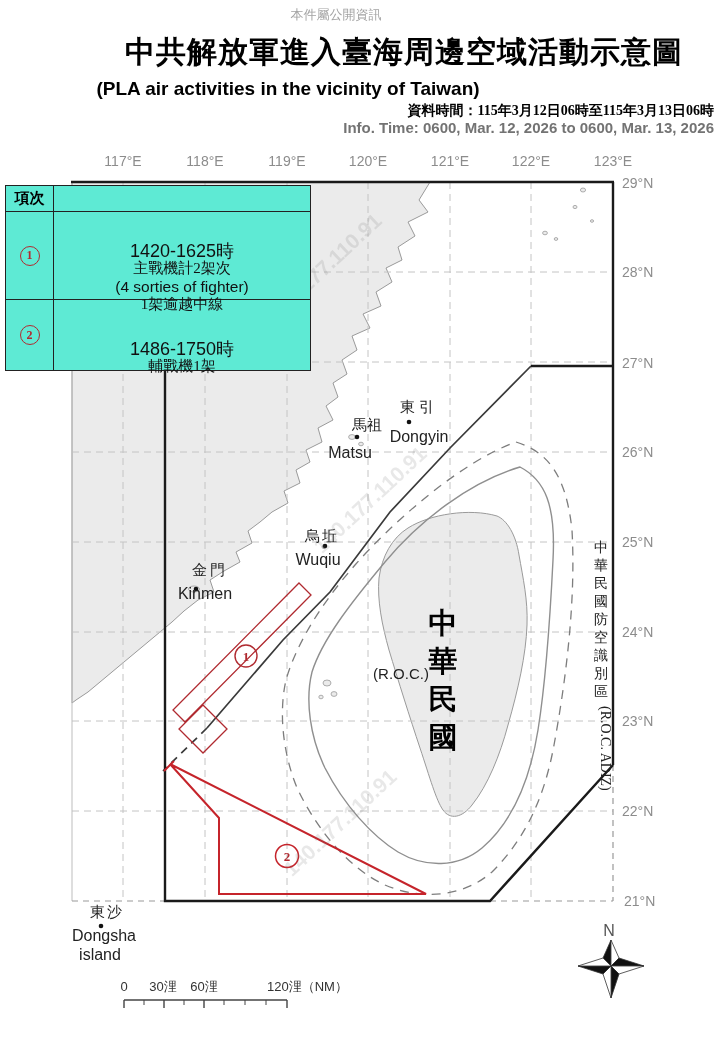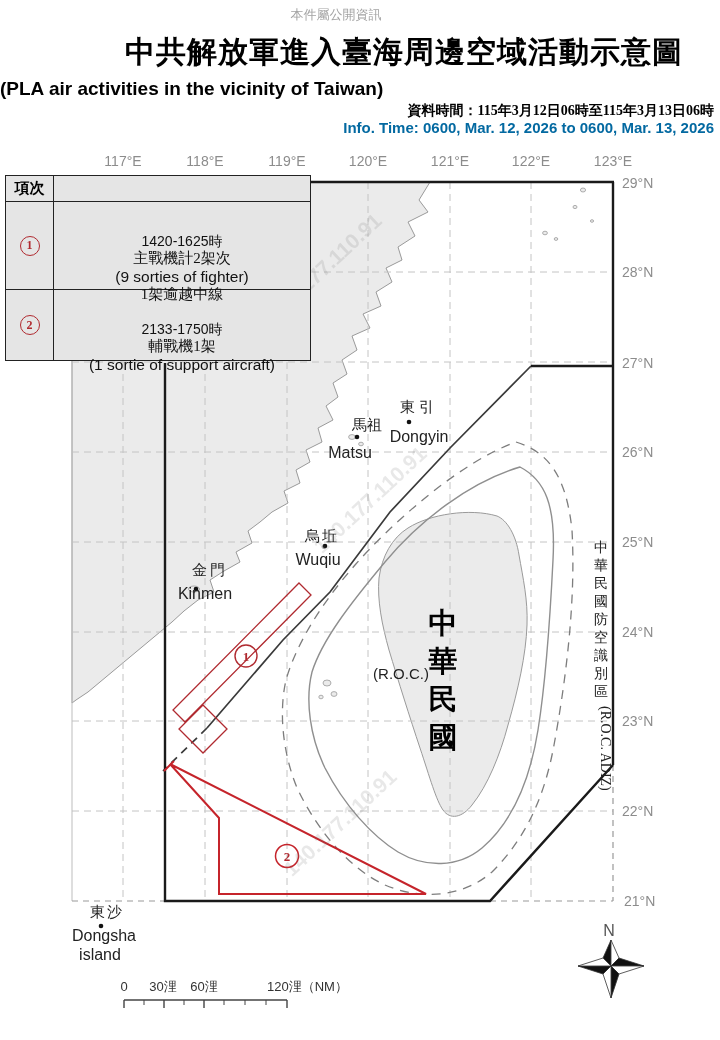--- a/index.html
+++ b/index.html
@@ -4,36 +4,36 @@
 <style>
   html,body{margin:0;padding:0;background:#fff;}
   .page{position:relative;width:720px;height:1040px;background:#fff;overflow:hidden;
         font-family:"Liberation Sans",sans-serif;}
   .abs{position:absolute;}
   
   .cls-line{width:672px;text-align:center;color:#a3a3a3;
             font-family:"Liberation Serif",serif;}
   .title-zh{width:720px;text-align:center;font-family:"Liberation Serif",serif;
             font-weight:bold;font-size:30px;letter-spacing:1px;color:#000;}
-  .title-en{width:576px;font-weight:bold;font-size:19px;color:#000;}
+  .title-en{width:576px;text-align:center;font-weight:bold;font-size:19px;color:#000;}
   .info-zh{right:6px;text-align:left;font-family:"Liberation Serif",serif;
            font-weight:bold;font-size:14px;color:#000;}
-  .info-en{right:6px;text-align:center;font-weight:bold;font-size:15px;color:#0369a1;}
+  .info-en{right:6px;text-align:center;font-weight:bold;font-size:15px;color:#737373;}
   
-  .datatable{left:5px;top:175px;width:304px;border:1.4px solid #222;background:#e5e5e5;}
+  .datatable{left:5px;top:185px;width:304px;border:1.4px solid #222;background:#5eead4;}
   .datatable .hdr{display:flex;border-bottom:1.2px solid #222;}
   .datatable .row{display:flex;border-bottom:1.2px solid #222;}
   .datatable .row:last-child{border-bottom:none;}
   .c-num{width:47px;border-right:1.2px solid #222;display:flex;
          align-items:center;justify-content:center;flex:none;}
   .c-body{flex:1;display:flex;flex-direction:column;align-items:center;
           justify-content:center;padding:4px 0;}
   .hdr .c-num,.hdr .c-body{font-family:"Liberation Serif",serif;font-weight:bold;
           font-size:15px;padding:3px 0;}
-  .t-num{font-size:14px;line-height:18px;color:#111;margin-top:44px;}
+  .t-num{font-size:18px;line-height:18px;color:#111;margin-top:44px;}
   .t-zh{font-family:"Liberation Serif",serif;font-size:15px;line-height:17px;color:#111;}
   .t-en{font-size:15.5px;line-height:19px;color:#111;}
   .circ{display:inline-flex;align-items:center;justify-content:center;
         width:18px;height:18px;border:1.4px solid #b02a30;border-radius:50%;
         color:#b02a30;font-size:12px;font-weight:bold;
         font-family:"Liberation Serif",serif;}
   
   text{user-select:none;}
   .lbl-grid{fill:#8c8c8c;font:14px "Liberation Sans",sans-serif;}
   .lbl-place-zh{fill:#222;font:15px "Liberation Serif",serif;}
@@ -244,29 +244,28 @@
     <div class="hdr">
       <div class="c-num">項次</div>
     </div>
     <div class="row" style="height:87px;">
       <div class="c-num">
         <span class="circ">1</span>
       </div>
       <div class="c-body">
         <span class="t-num">1420-1625時</span>
         <span class="t-zh">主戰機計2架次</span>
-        <span class="t-en">(9 sorties of fighter)</span>
+        <span class="t-en">(4 sorties of fighter)</span>
         <span class="t-zh">1架逾越中線</span>
       </div>
     </div>
     <div class="row" style="height:70px;">
       <div class="c-num">
         <span class="circ">2</span>
       </div>
       <div class="c-body">
-        <span class="t-num">2133-1750時</span>
+        <span class="t-num">1486-1750時</span>
         <span class="t-zh">輔戰機1架</span>
-        <span class="t-en">(1 sortie of support aircraft)</span>
       </div>
     </div>
   </div>
 
 </div>
 
 </body></html>

